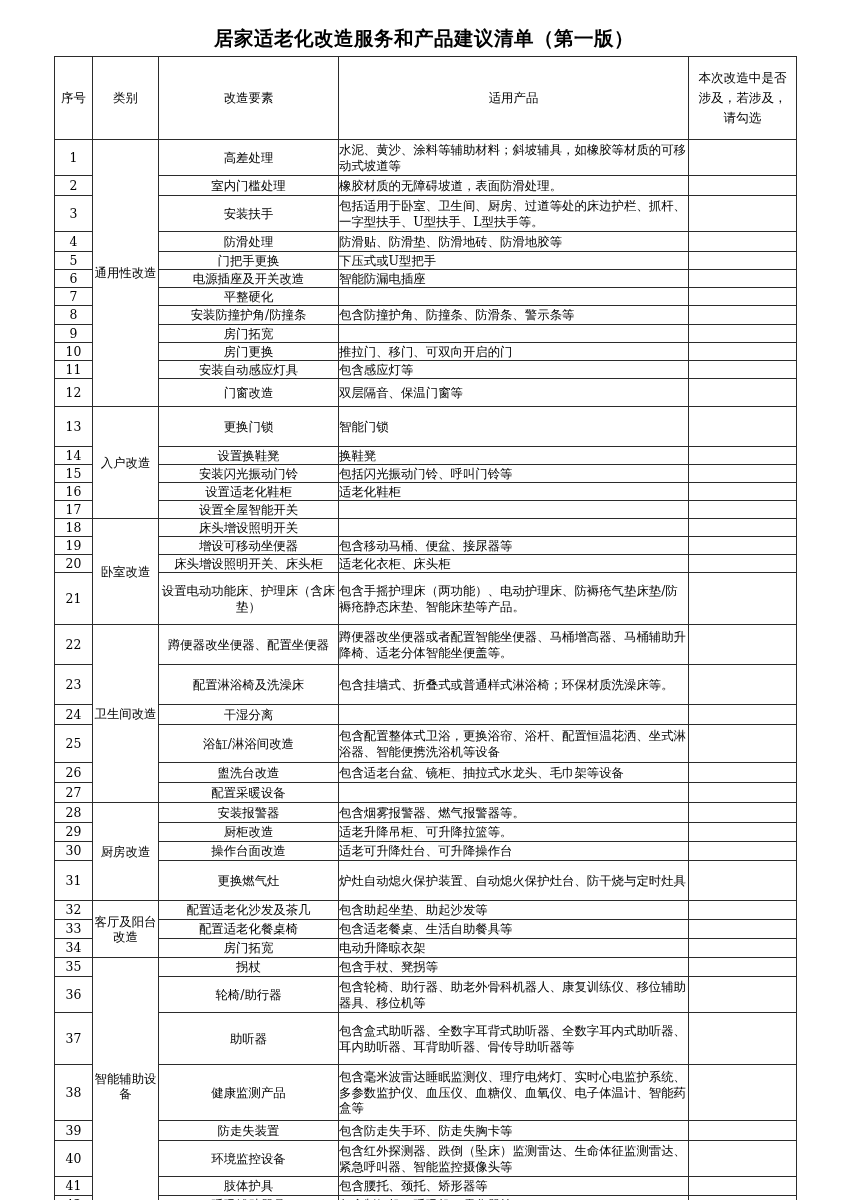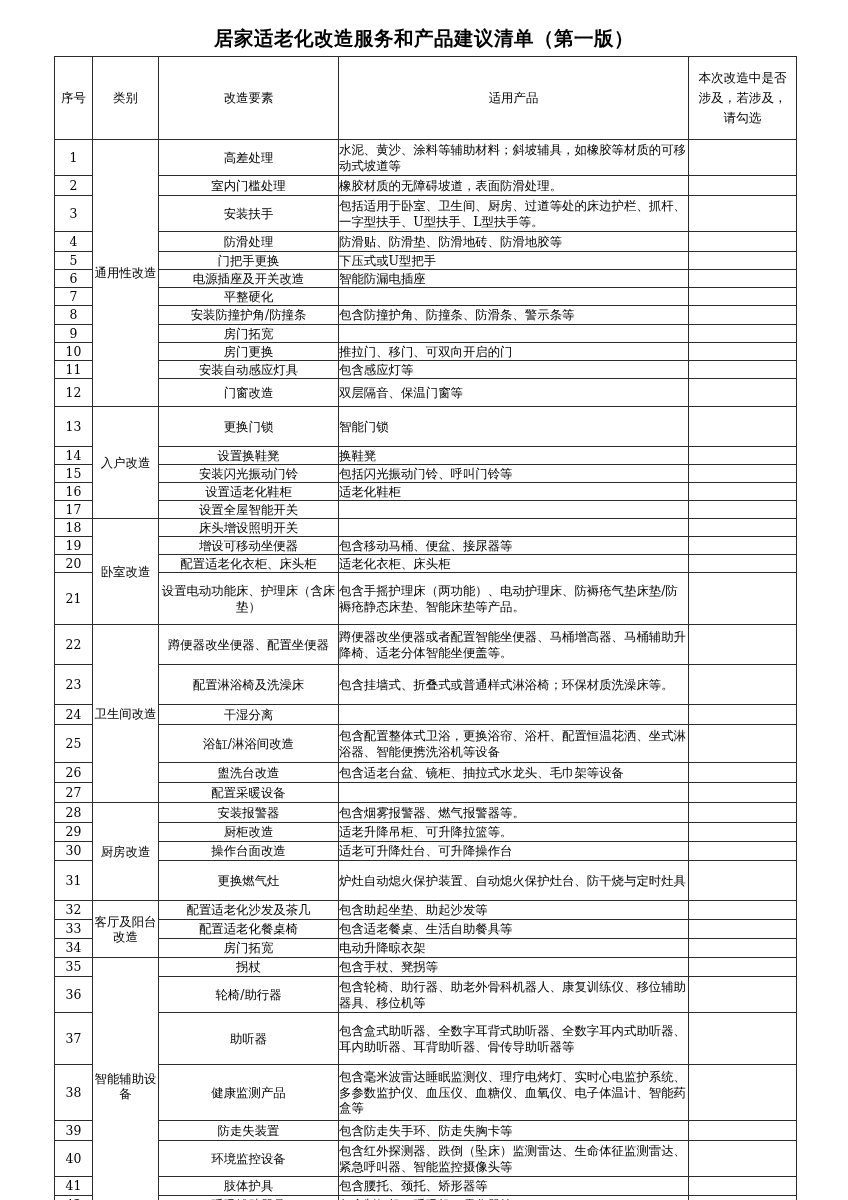--- a/index.html
+++ b/index.html
@@ -235,21 +235,21 @@
             <td class="check"></td>
           </tr>
           <tr style="height: 18px; margin-top: 26px;">
             <td class="no">19</td>
             <td class="elem">增设可移动坐便器</td>
             <td class="prod">包含移动马桶、便盆、接尿器等</td>
             <td class="check"></td>
           </tr>
           <tr style="height: 18px;">
             <td class="no">20</td>
-            <td class="elem">配置适老化衣柜、床头柜</td>
+            <td class="elem">床头增设照明开关、床头柜</td>
             <td class="prod">适老化衣柜、床头柜</td>
             <td class="check"></td>
           </tr>
           <tr style="height: 52px;">
             <td class="no">21</td>
             <td class="elem">设置电动功能床、护理床（含床垫）</td>
             <td class="prod">包含手摇护理床（两功能）、电动护理床、防褥疮气垫床垫/防褥疮静态床垫、智能床垫等产品。</td>
             <td class="check"></td>
           </tr>
           <tr style="height: 40px;">

